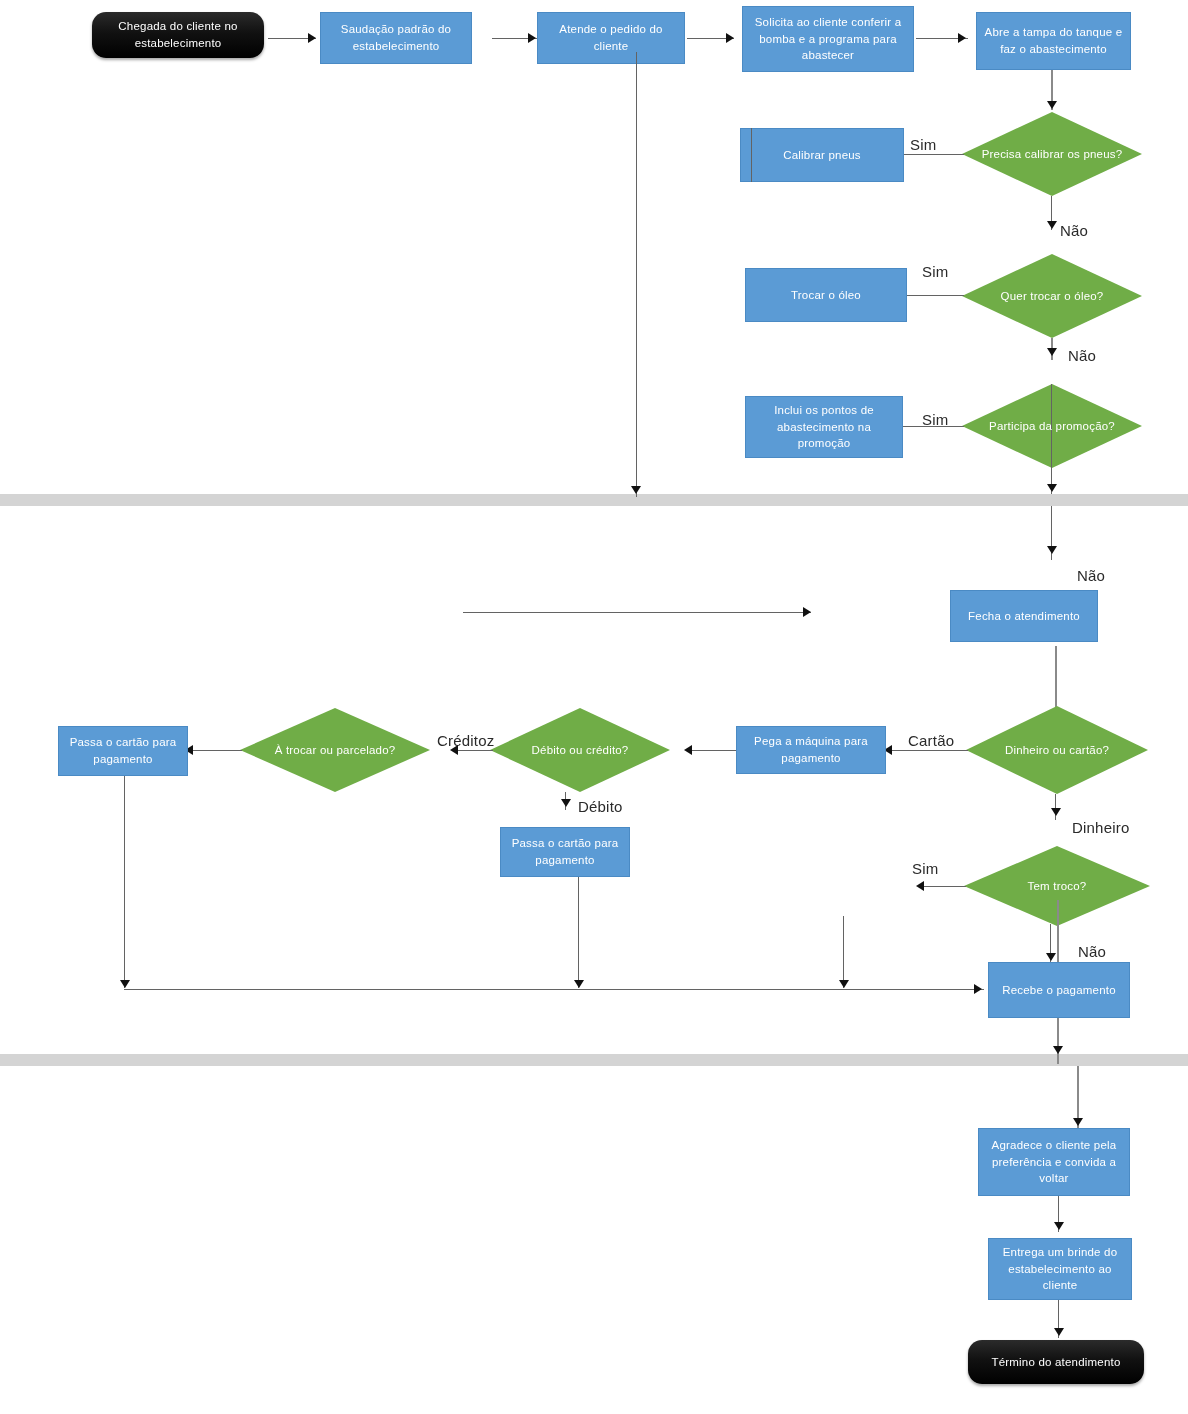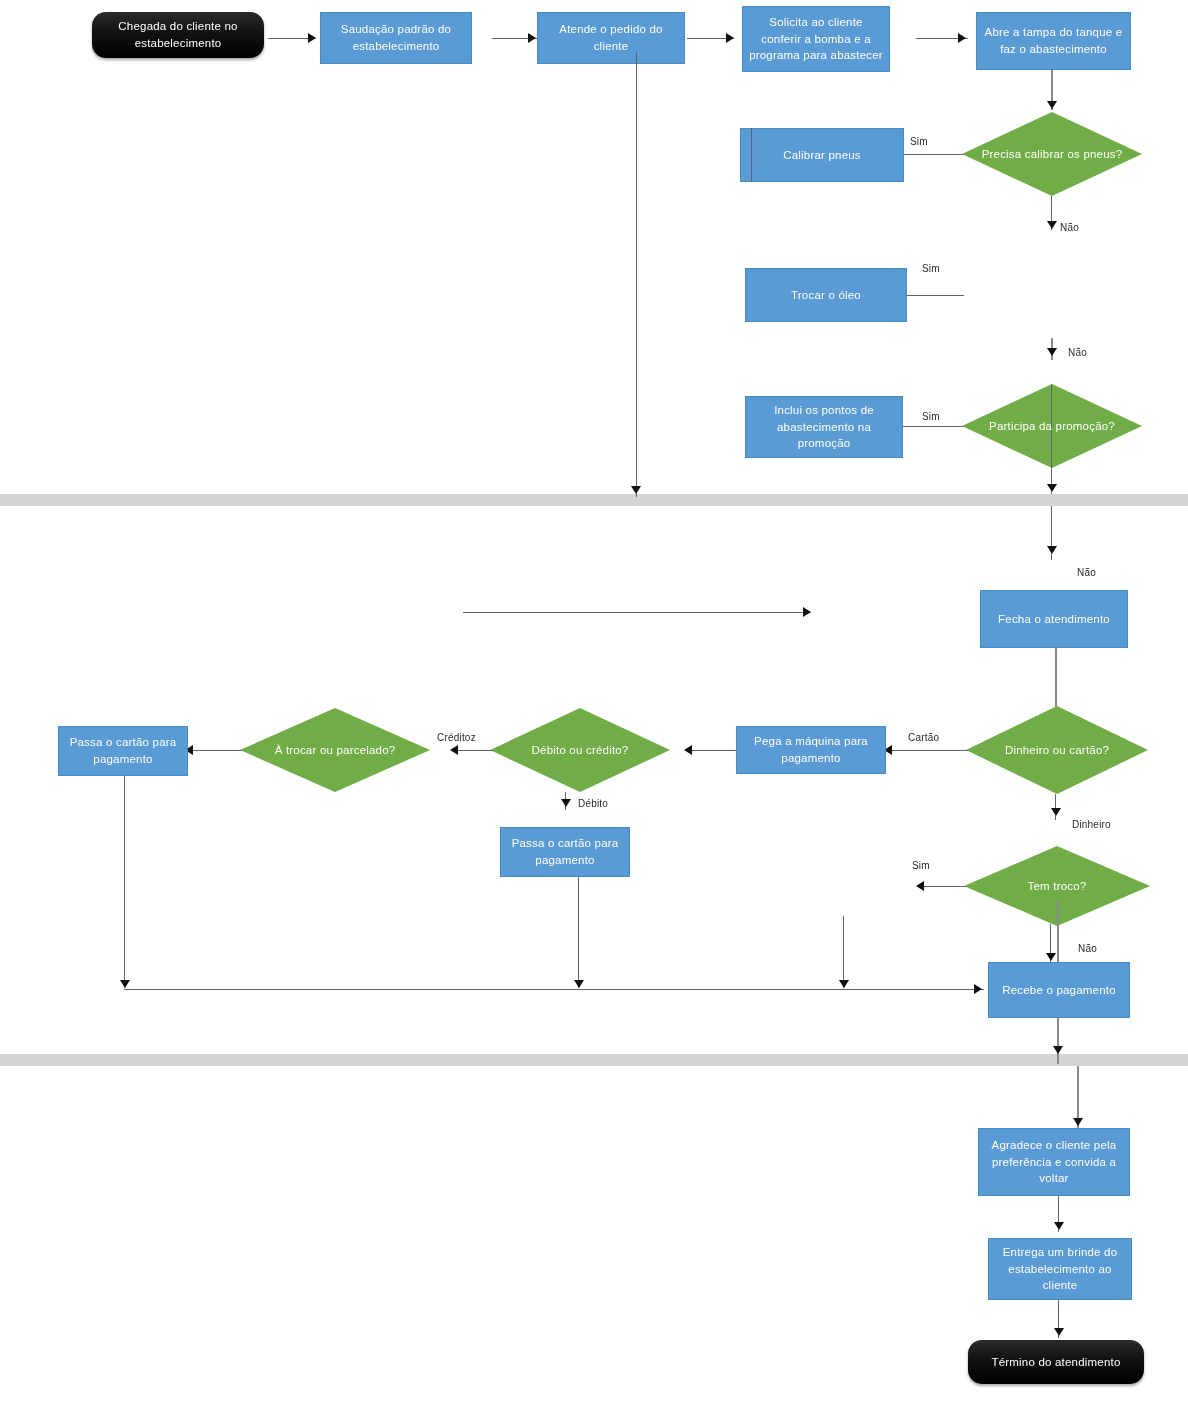--- a/index.html
+++ b/index.html
@@ -20,21 +20,21 @@
   .ln{position:absolute;background:#636363;}
   .lnh{height:1px;}
   .lnv{width:1px;}
   .lnv2{width:2px;background:#8a8a8a;}
 
   .ah{position:absolute;width:0;height:0;}
   .ah-r{border-top:5px solid transparent;border-bottom:5px solid transparent;border-left:8px solid #111;}
   .ah-l{border-top:5px solid transparent;border-bottom:5px solid transparent;border-right:8px solid #111;}
   .ah-d{border-left:5px solid transparent;border-right:5px solid transparent;border-top:8px solid #111;}
 
-  .elbl{position:absolute;font-size:10px;color:#2a2a2a;white-space:nowrap;letter-spacing:.2px;}
+  .elbl{position:absolute;font-size:15px;color:#2a2a2a;white-space:nowrap;letter-spacing:.2px;}
 </style>
 </head>
 <body>
 
 <div id="canvas">
 
   <div class="lane" style="top:494px"></div>
   <div class="lane" style="top:1054px"></div>
 
   <div class="node term" style="left:92px;top:12px;width:172px;height:46px;">Chegada do cliente no estabelecimento</div>
@@ -42,21 +42,21 @@
   <div class="ah ah-r" style="left:308px;top:33px;"></div>
 
   <div class="node proc" style="left:320px;top:12px;width:152px;height:52px;">Saudação padrão do estabelecimento</div>
   <div class="ln lnh" style="left:492px;top:38px;width:45px;"></div>
   <div class="ah ah-r" style="left:528px;top:33px;"></div>
 
   <div class="node proc" style="left:537px;top:12px;width:148px;height:52px;">Atende o pedido do cliente</div>
   <div class="ln lnh" style="left:687px;top:38px;width:47px;"></div>
   <div class="ah ah-r" style="left:726px;top:33px;"></div>
 
-  <div class="node proc" style="left:742px;top:6px;width:148px;height:66px;">Solicita ao cliente conferir a bomba e a programa para abastecer</div>
+  <div class="node proc" style="left:742px;top:6px;width:172px;height:66px;">Solicita ao cliente conferir a bomba e a programa para abastecer</div>
   <div class="ln lnh" style="left:916px;top:38px;width:52px;"></div>
   <div class="ah ah-r" style="left:958px;top:33px;"></div>
 
   <div class="node proc" style="left:976px;top:12px;width:155px;height:58px;">Abre a tampa do tanque e faz o abastecimento</div>
 
   <div class="ln lnv" style="left:636px;top:52px;height:445px;"></div>
   <div class="ah ah-d" style="left:631px;top:486px;"></div>
 
   <div class="ln lnv2" style="left:1051px;top:70px;height:40px;"></div>
   <div class="ah ah-d" style="left:1047px;top:101px;"></div>
@@ -68,20 +68,24 @@
   <div class="elbl" style="left:910px;top:136px;">Sim</div>
   <div class="ln lnh" style="left:884px;top:154px;width:80px;"></div>
   <div class="ah ah-l" style="left:878px;top:149px;"></div>
   <div class="node proc" style="left:740px;top:128px;width:164px;height:54px;">Calibrar pneus</div>
   <div class="ln lnv" style="left:751px;top:128px;height:54px;"></div>
 
   <div class="ln lnv" style="left:1051px;top:196px;height:34px;"></div>
   <div class="ah ah-d" style="left:1047px;top:221px;"></div>
   <div class="elbl" style="left:1060px;top:222px;">Não</div>
 
+  <div class="node dec" style="left:962px;top:254px;width:180px;height:84px;">
+    <div class="diamond"></div>
+    <div class="dtext">Quer trocar o óleo?</div>
+  </div>
   <div class="elbl" style="left:922px;top:263px;">Sim</div>
   <div class="ln lnh" style="left:890px;top:295px;width:74px;"></div>
   <div class="ah ah-l" style="left:884px;top:290px;"></div>
   <div class="node proc" style="left:745px;top:268px;width:162px;height:54px;">Trocar o óleo</div>
 
   <div class="ln lnv2" style="left:1051px;top:338px;height:22px;"></div>
   <div class="ah ah-d" style="left:1047px;top:348px;"></div>
   <div class="elbl" style="left:1068px;top:347px;">Não</div>
 
   <div class="node dec" style="left:962px;top:384px;width:180px;height:84px;">
@@ -93,21 +97,21 @@
   <div class="ah ah-l" style="left:884px;top:421px;"></div>
   <div class="node proc" style="left:745px;top:396px;width:158px;height:62px;">Inclui os pontos de abastecimento na promoção</div>
 
   <div class="ln lnv" style="left:1051px;top:384px;height:110px;"></div>
   <div class="ah ah-d" style="left:1047px;top:484px;"></div>
 
   <div class="ln lnv" style="left:1051px;top:506px;height:54px;"></div>
   <div class="ah ah-d" style="left:1047px;top:546px;"></div>
   <div class="elbl" style="left:1077px;top:567px;">Não</div>
 
-  <div class="node proc" style="left:980px;top:590px;width:148px;height:58px;">Fecha o atendimento</div>
+  <div class="node proc" style="left:950px;top:590px;width:148px;height:52px;">Fecha o atendimento</div>
 
   <div class="ln lnh" style="left:463px;top:612px;width:348px;"></div>
   <div class="ah ah-r" style="left:803px;top:607px;"></div>
 
   <div class="ln lnv2" style="left:1055px;top:646px;height:76px;"></div>
 
   <div class="node dec" style="left:966px;top:706px;width:182px;height:88px;">
     <div class="diamond"></div>
     <div class="dtext">Dinheiro ou cartão?</div>
   </div>

